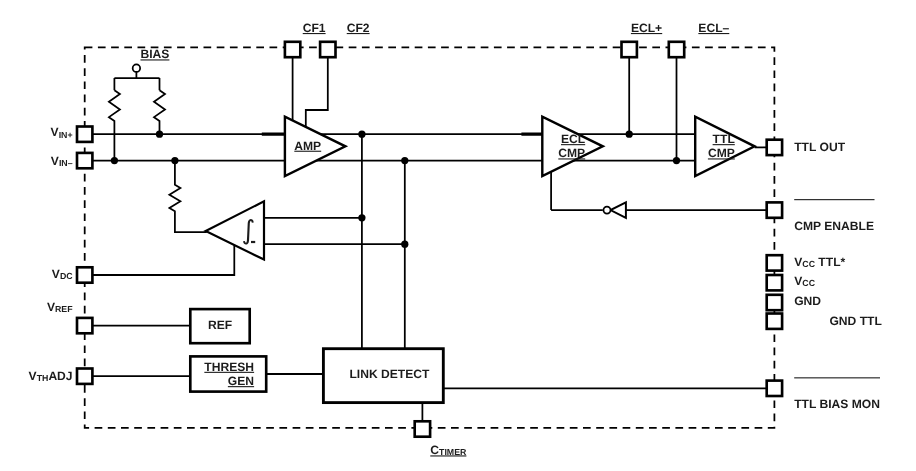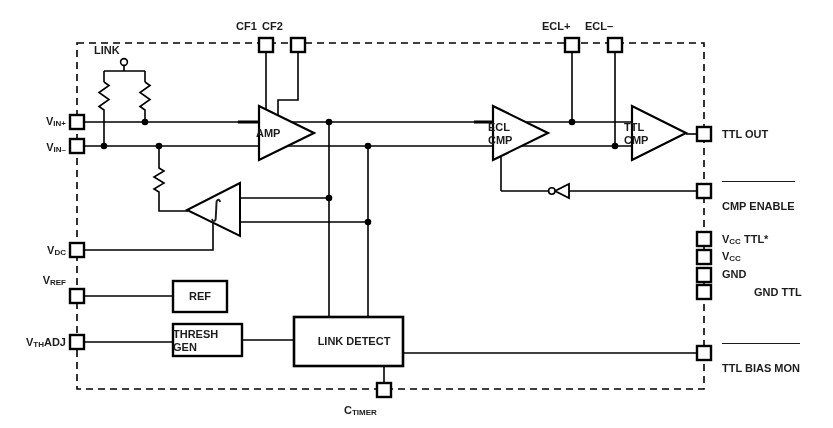--- a/index.html
+++ b/index.html
@@ -1,21 +1,21 @@
 <!DOCTYPE html>
 <html><head>
 <meta charset="utf-8">
 <style>
   html,body{margin:0;padding:0;background:#fff;}
   .stage{position:relative;width:833px;height:428px;background:#fff;overflow:hidden;
          font-family:"Liberation Sans",sans-serif;}
   .stage svg{position:absolute;left:0;top:0;}
   .lbl{position:absolute;font-weight:bold;font-size:11px;line-height:13px;
        color:#1c1c1c;white-space:nowrap;}
-  .ctr{text-align:left;}
+  .ctr{text-align:right;text-decoration:underline;}
   .rgt{text-align:right;}
   .sb{font-size:8px;font-weight:bold;vertical-align:-1px;letter-spacing:0;}
   .ovl{border-top:1.5px solid #1c1c1c;padding-top:18px;}
   .two{line-height:12.5px;}
   .boxlbl{display:flex;align-items:center;justify-content:center;}
   .intg{font-family:"DejaVu Sans",sans-serif;font-weight:400;font-size:24px;line-height:32px;}
 </style>
 </head>
 <body>
 
@@ -104,24 +104,24 @@
     <circle cx="329" cy="122" r="3.3"></circle>
     <circle cx="368" cy="146" r="3.3"></circle>
     <circle cx="329" cy="198" r="3.3"></circle>
     <circle cx="368" cy="222" r="3.3"></circle>
     <circle cx="572" cy="122" r="3.3"></circle>
     <circle cx="615" cy="146" r="3.3"></circle>
   </g>
 </svg>
 
 <div class="lbl ctr" style="left:236px;top:20px;width:60px"><span>CF1</span></div>
-<div class="lbl ctr" style="left:262px;top:20px;width:60px"><span>CF2</span></div>
+<div class="lbl ctr" style="left:276px;top:20px;width:60px"><span>CF2</span></div>
 <div class="lbl ctr" style="left:542px;top:20px;width:60px"><span>ECL+</span></div>
-<div class="lbl ctr" style="left:585px;top:20px;width:60px"><span>ECL–</span></div>
-<div class="lbl ctr" style="left:94px;top:44px;width:60px"><span>LINK</span></div>
+<div class="lbl ctr" style="left:603px;top:20px;width:60px"><span>ECL–</span></div>
+<div class="lbl ctr" style="left:94px;top:44px;width:60px"><span>BIAS</span></div>
 
 <div class="lbl rgt" style="left:0;top:115px;width:66px"><span>V</span><span class="sb">IN+</span></div>
 <div class="lbl rgt" style="left:0;top:141px;width:66px"><span>V</span><span class="sb">IN–</span></div>
 <div class="lbl rgt" style="left:0;top:244px;width:66px"><span>V</span><span class="sb">DC</span></div>
 <div class="lbl rgt" style="left:0;top:274px;width:66px"><span>V</span><span class="sb">REF</span></div>
 <div class="lbl rgt" style="left:0;top:336px;width:66px"><span>V</span><span class="sb">TH</span><span>ADJ</span></div>
 
 <div class="lbl" style="left:722px;top:128px"><span>TTL OUT</span></div>
 <div class="lbl ovl" style="left:722px;top:181px"><span>CMP ENABLE</span></div>
 <div class="lbl" style="left:722px;top:233px"><span>V</span><span class="sb">CC</span><span> TTL*</span></div>

